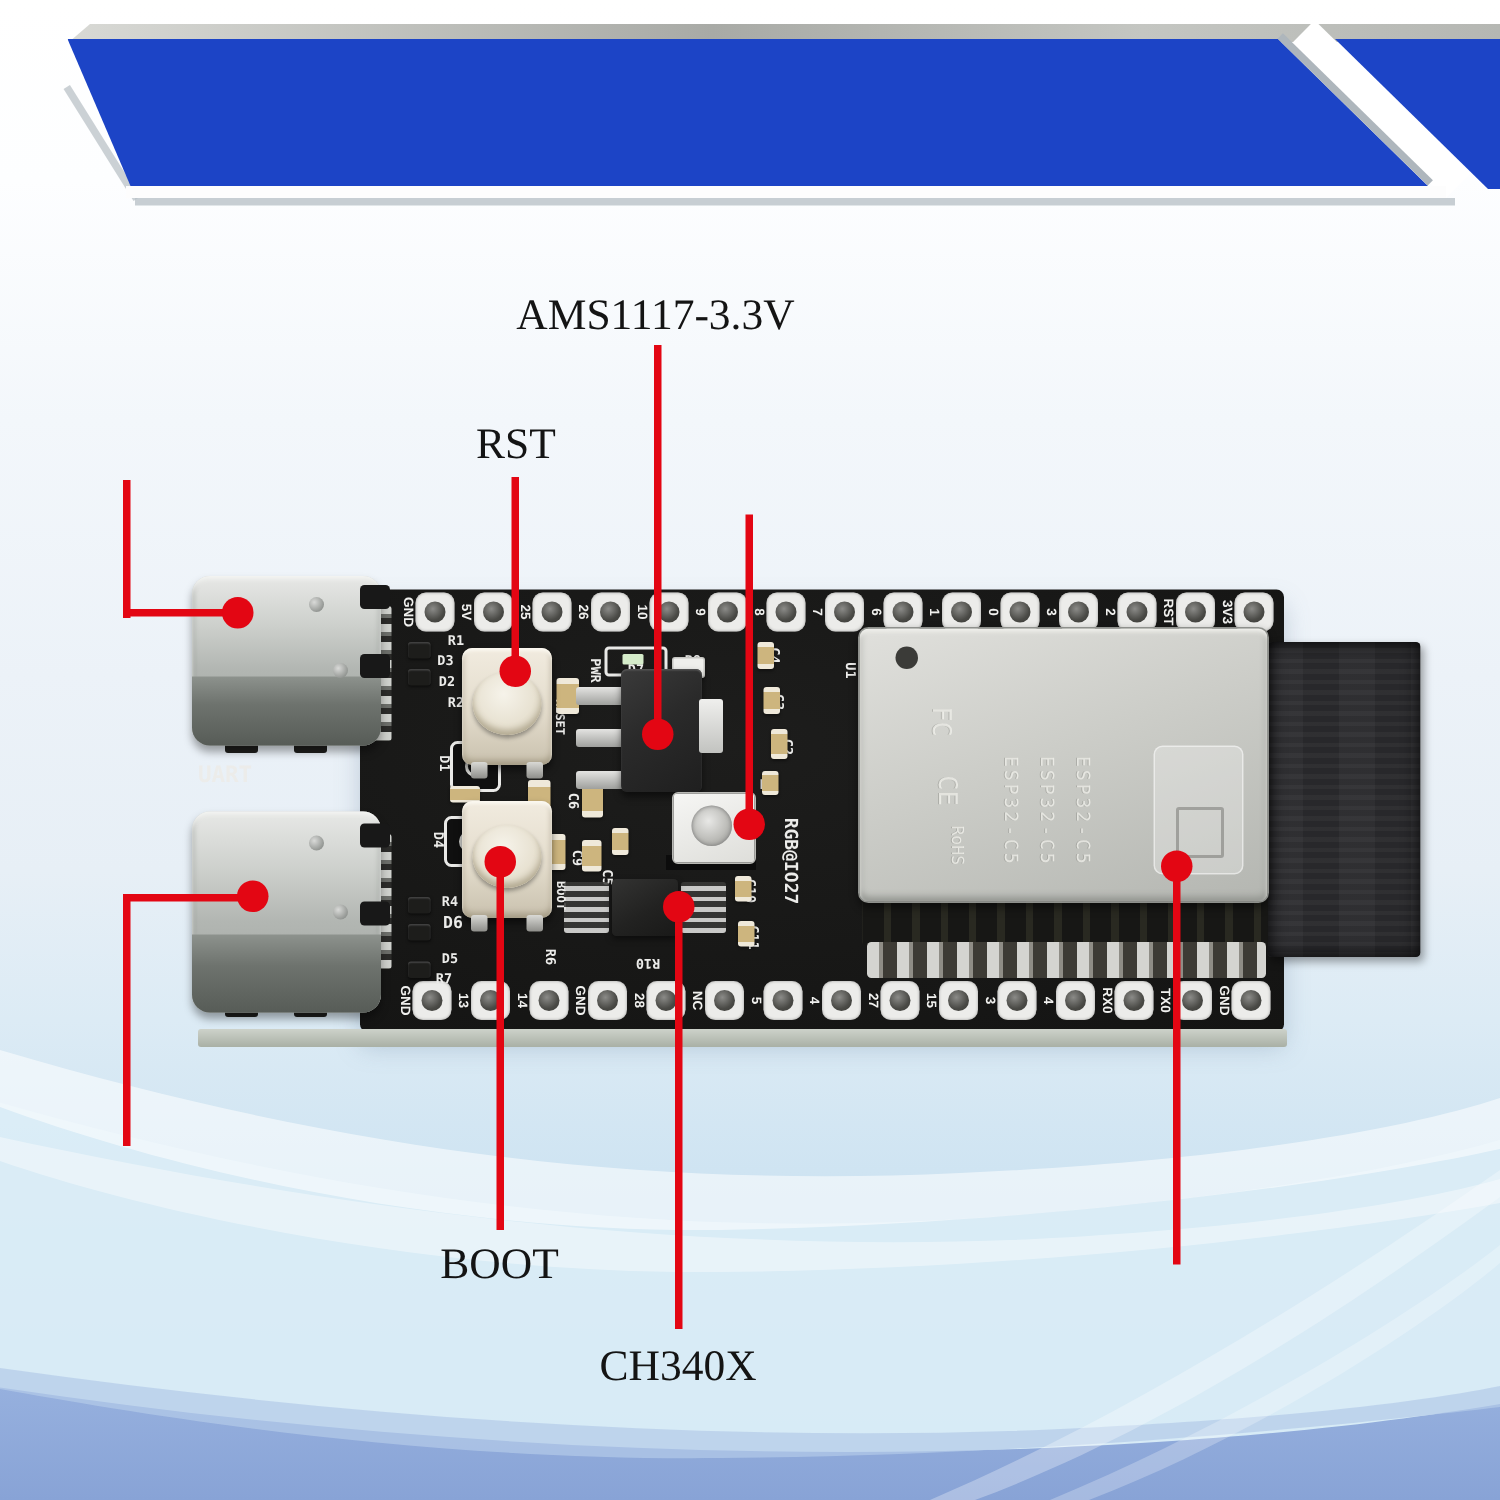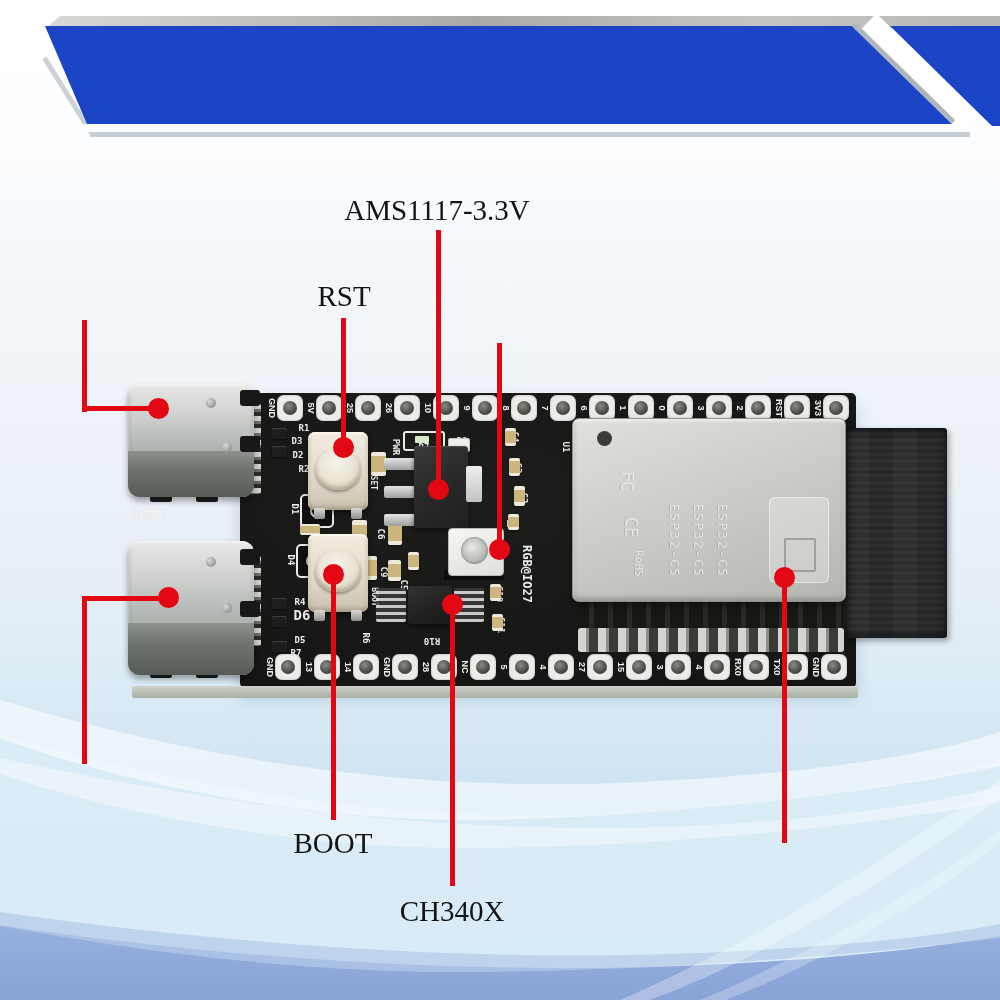--- a/index.html
+++ b/index.html
@@ -354,21 +354,21 @@
       <div class="silk" style="left: 524px; top: 498px; font-size: 9px; transform: translate(-50%, -50%) rotate(90deg);">C2</div>
       <div class="silk" style="left: 512px; top: 524px; font-size: 9px; transform: translate(-50%, -50%) rotate(0deg);">R8</div>
       <div class="silk" style="left: 527px; top: 574px; font-size: 12px; transform: translate(-50%, -50%) rotate(90deg);">RGB@IO27</div>
       <div class="silk" style="left: 381px; top: 534px; font-size: 9px; transform: translate(-50%, -50%) rotate(90deg);">C6</div>
       <div class="silk" style="left: 384px; top: 572px; font-size: 9px; transform: translate(-50%, -50%) rotate(90deg);">C9</div>
       <div class="silk" style="left: 404px; top: 585px; font-size: 9px; transform: translate(-50%, -50%) rotate(90deg);">C5</div>
       <div class="silk" style="left: 374px; top: 597px; font-size: 8px; transform: translate(-50%, -50%) rotate(90deg);">BOOT</div>
       <div class="silk" style="left: 295px; top: 509px; font-size: 9px; transform: translate(-50%, -50%) rotate(90deg);">D1</div>
       <div class="silk" style="left: 291px; top: 560px; font-size: 9px; transform: translate(-50%, -50%) rotate(90deg);">D4</div>
       <div class="silk" style="left: 300px; top: 602px; font-size: 9px; transform: translate(-50%, -50%) rotate(0deg);">R4</div>
-      <div class="silk" style="left: 302px; top: 615px; font-size: 14px; transform: translate(-50%, -50%) rotate(0deg);">D6</div>
+      <div class="silk" style="left: 302px; top: 615px; font-size: 11px; transform: translate(-50%, -50%) rotate(0deg);">D6</div>
       <div class="silk" style="left: 300px; top: 640px; font-size: 9px; transform: translate(-50%, -50%) rotate(0deg);">D5</div>
       <div class="silk" style="left: 296px; top: 653px; font-size: 9px; transform: translate(-50%, -50%) rotate(0deg);">R7</div>
       <div class="silk" style="left: 366px; top: 638px; font-size: 9px; transform: translate(-50%, -50%) rotate(90deg);">R6</div>
       <div class="silk" style="left: 432px; top: 641px; font-size: 9px; transform: translate(-50%, -50%) rotate(180deg);">R10</div>
       <div class="silk" style="left: 499px; top: 594px; font-size: 9px; transform: translate(-50%, -50%) rotate(90deg);">C10</div>
       <div class="silk" style="left: 501px; top: 625px; font-size: 9px; transform: translate(-50%, -50%) rotate(90deg);">C11</div>
       <div class="silk" style="left: 566px; top: 447px; font-size: 9px; transform: translate(-50%, -50%) rotate(90deg);">U1</div>
       <div class="silk" style="left: 150px; top: 516px; font-size: 15px; transform: translate(-50%, -50%) rotate(0deg);">UART</div>
       <div class="pv tan" style="left: 348px; top: 452px; width: 15px; height: 24px;"></div>
       <div class="pv tan" style="left: 371px; top: 452px; width: 15px; height: 24px;"></div>

